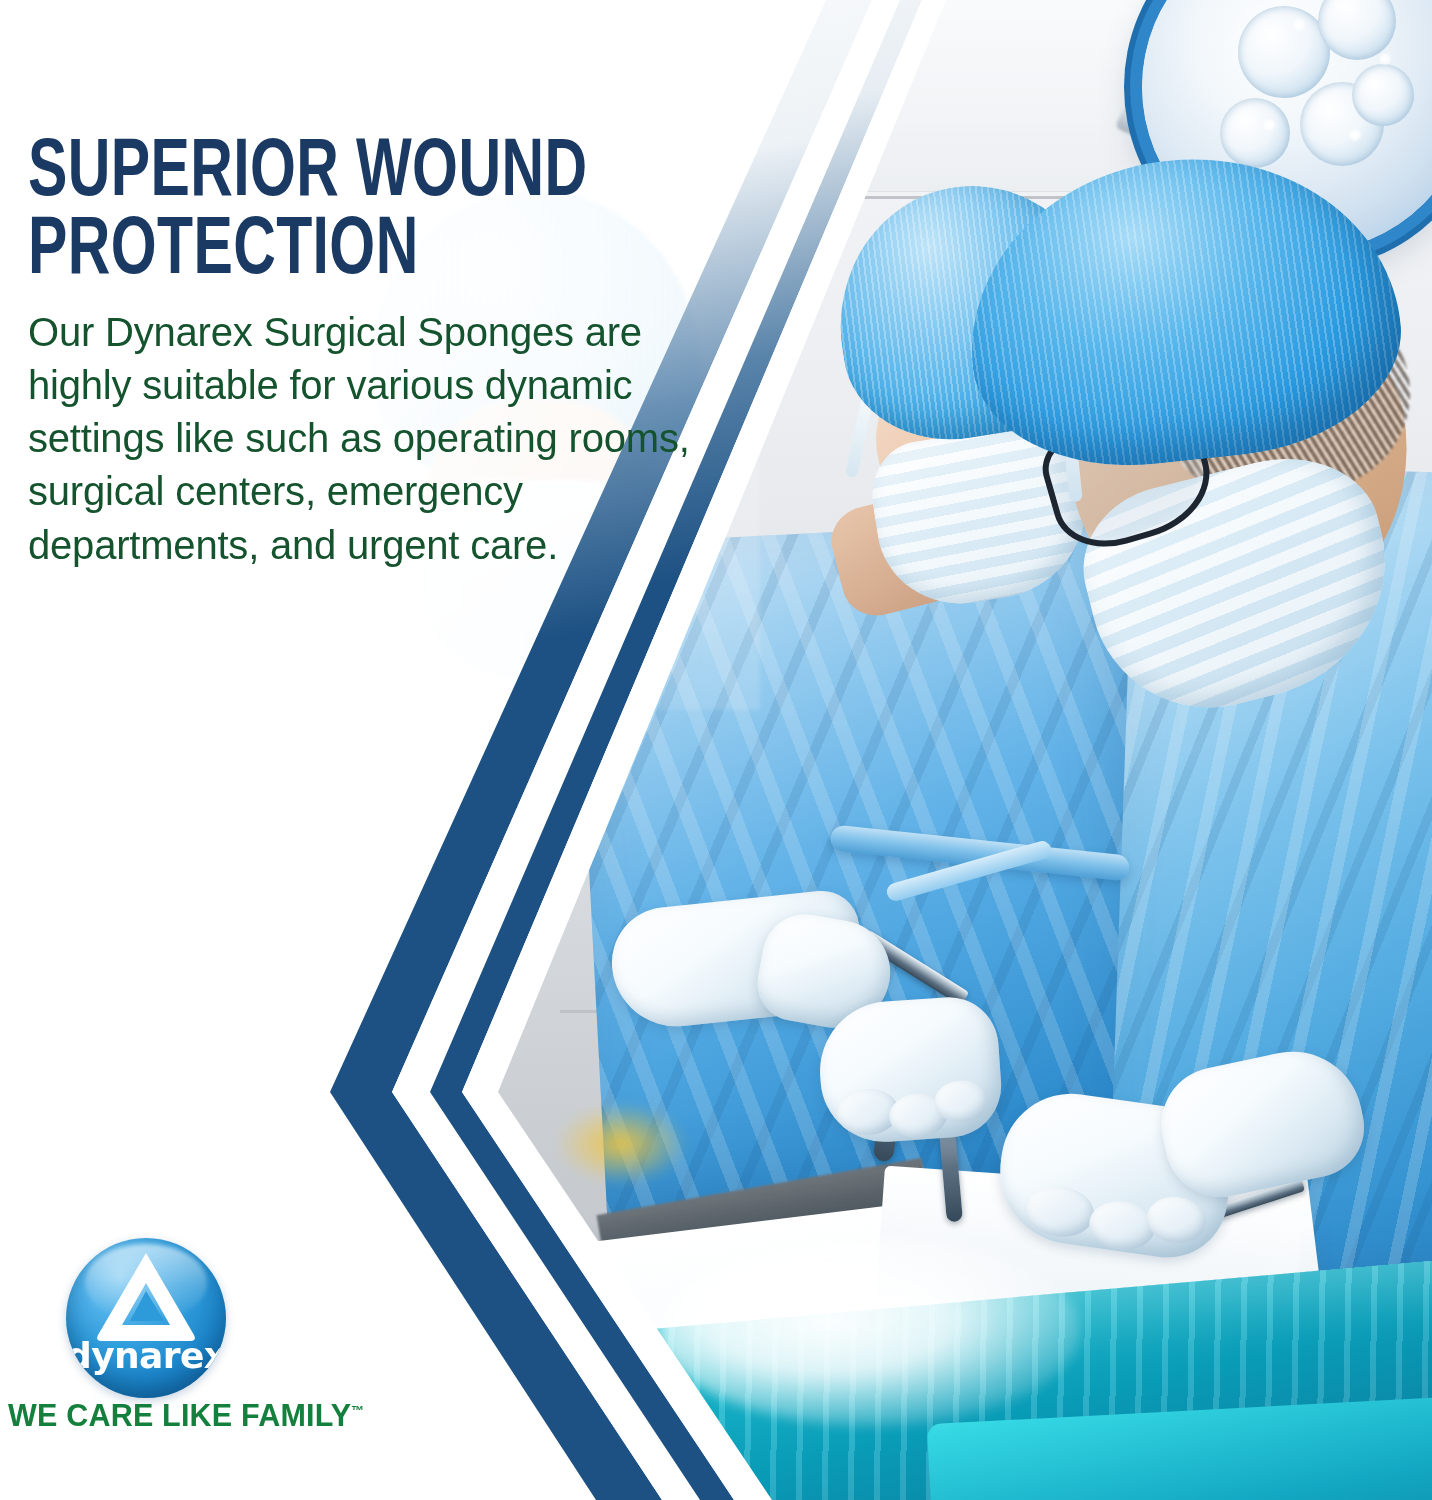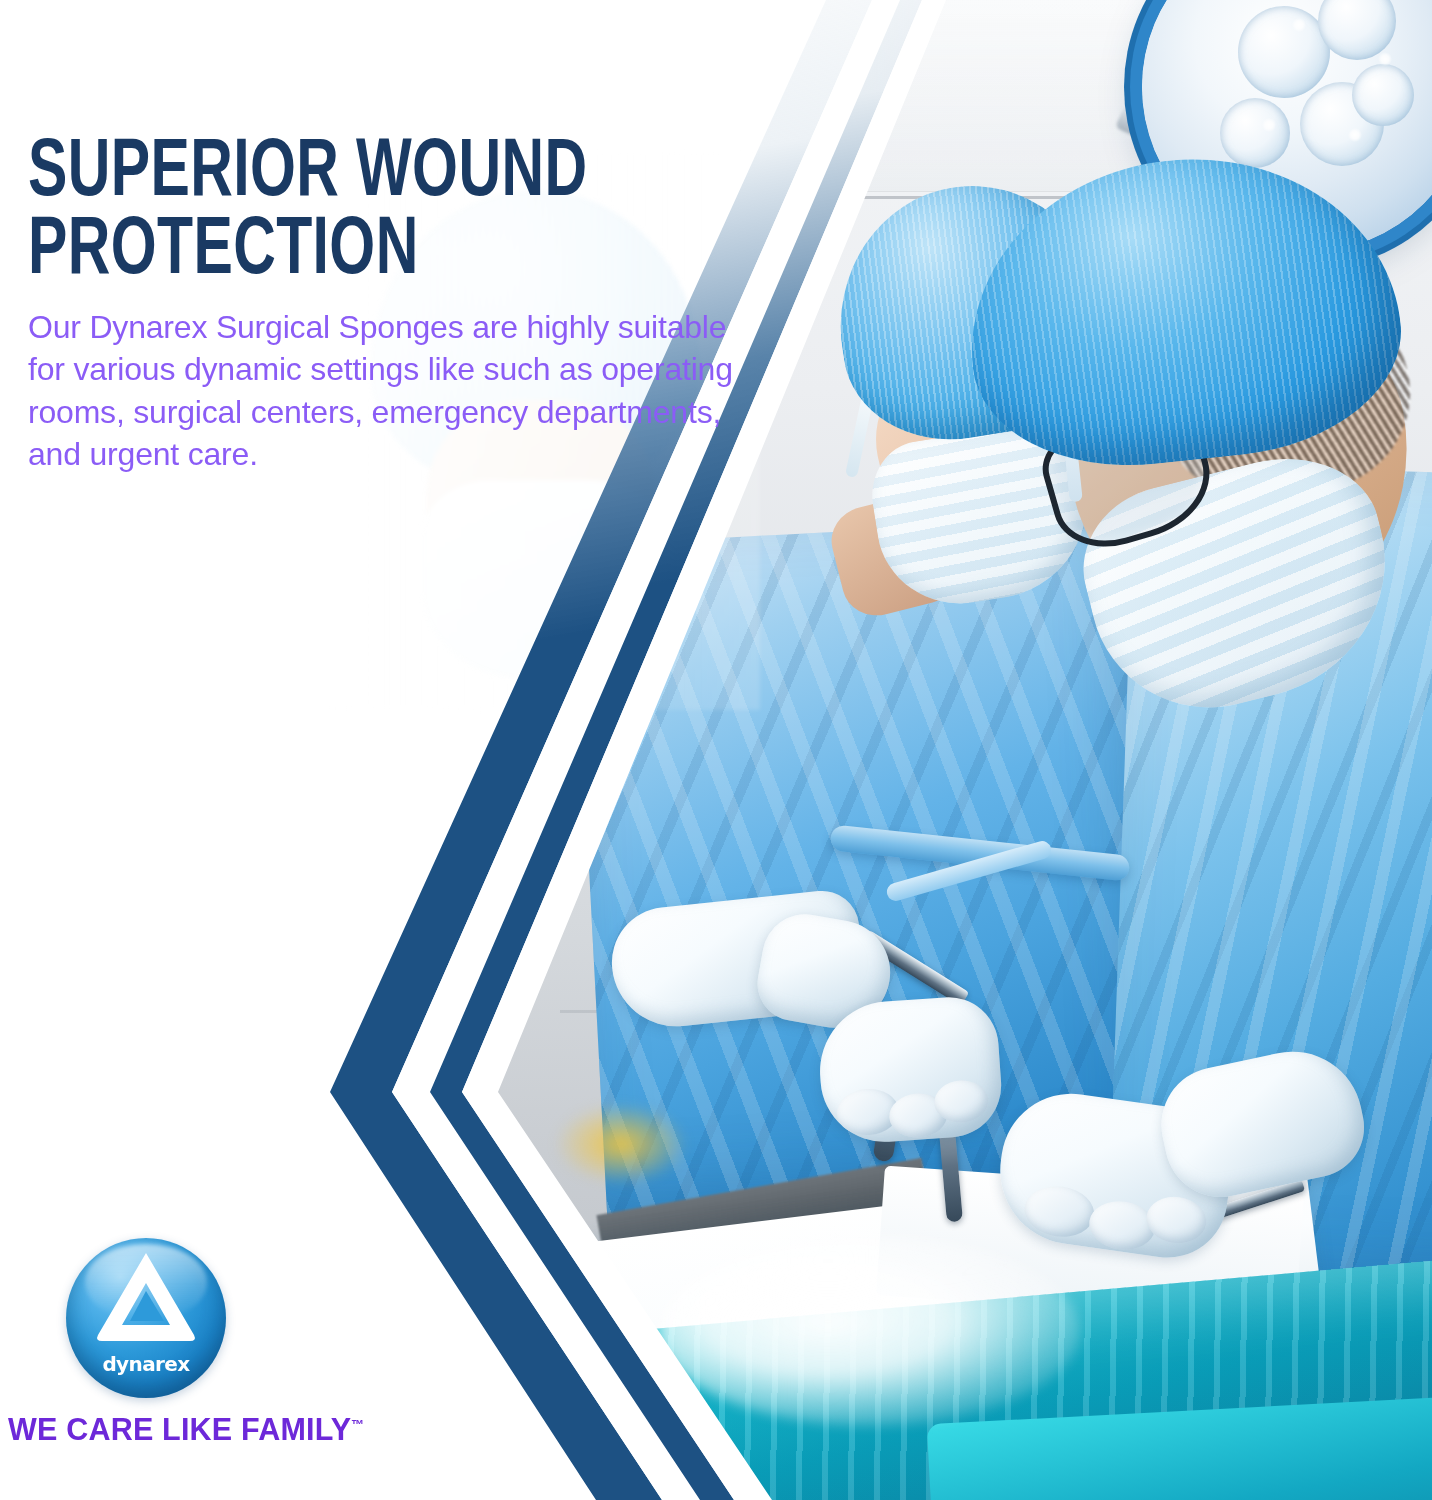--- a/index.html
+++ b/index.html
@@ -544,22 +544,22 @@
     line-height: 0.95;
     font-weight: 700;
     letter-spacing: 0.5px;
     transform: scaleX(0.72);
     transform-origin: left top;
     white-space: pre-line;
     width: 1000px;
   }
   .subcopy {
     margin: 22px 0 0 0;
-    color: #8b5cf6;
-    font-size: 32px;
+    color: #14532d;
+    font-size: 40px;
     line-height: 1.33;
     font-weight: 400;
     letter-spacing: -0.2px;
     width: 710px;
   }
 
   
   .logo-wrap {
     position: absolute;
     left: 8px;
@@ -588,30 +588,28 @@
   .logo-tri {
     position: absolute;
     left: 50%;
     top: 9px;
     transform: translateX(-50%);
   }
   .logo-word {
     position: absolute;
     left: 0; right: 0;
     bottom: 22px;
-    text-align: center;
     color: #ffffff;
-    font-size: 20px;
+    font-size: 36px;
     font-weight: 700;
     letter-spacing: -0.6px;
     font-family: "DejaVu Sans", sans-serif;
   }
   .logo-tag {
-    margin-top: 14px;
-    color: #6d28d9;
+    color: #15803d;
     font-size: 30.5px;
     font-weight: 700;
     letter-spacing: 0.2px;
     white-space: nowrap;
     font-family: "Liberation Sans", sans-serif;
     text-align: center;
   }
   .logo-tag .tm {
     font-size: 13px;
     vertical-align: super;

